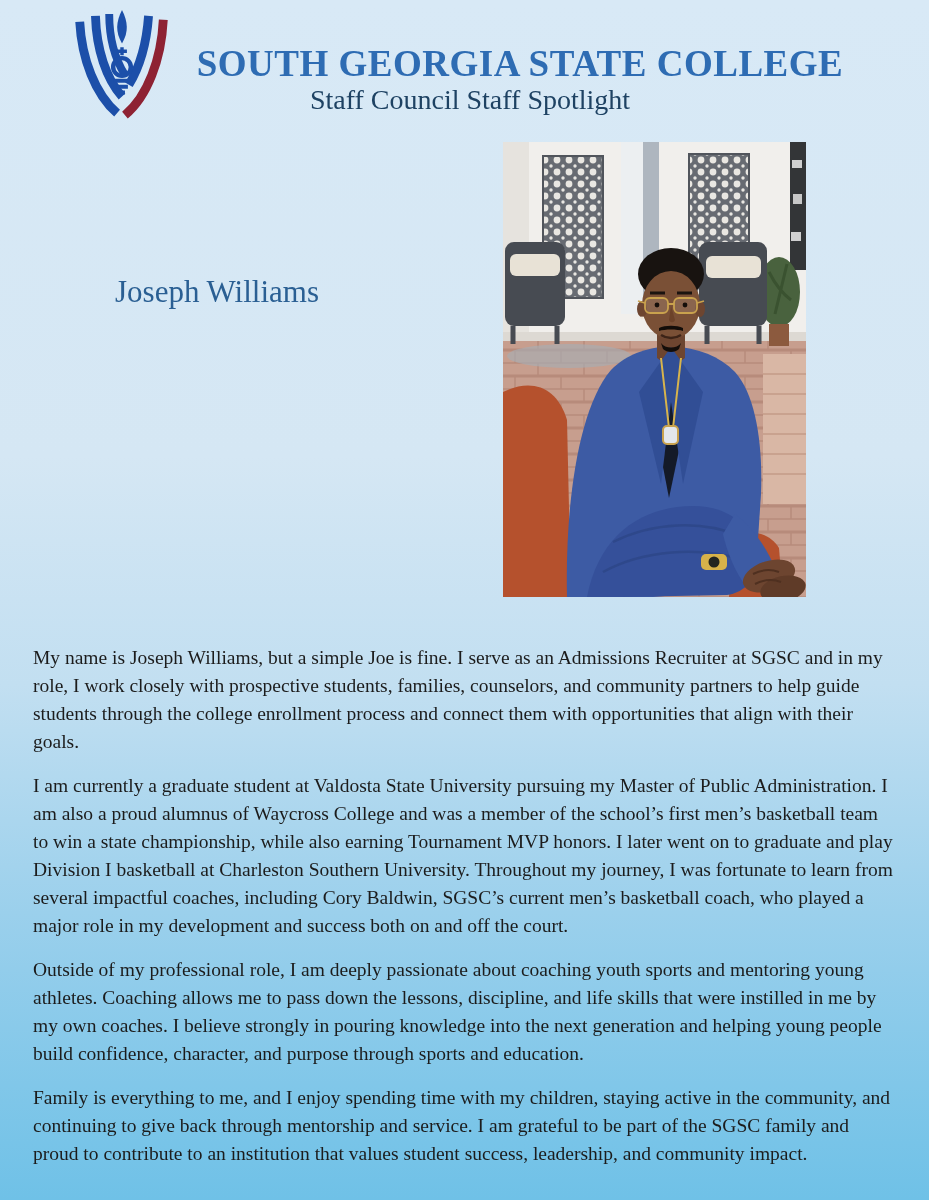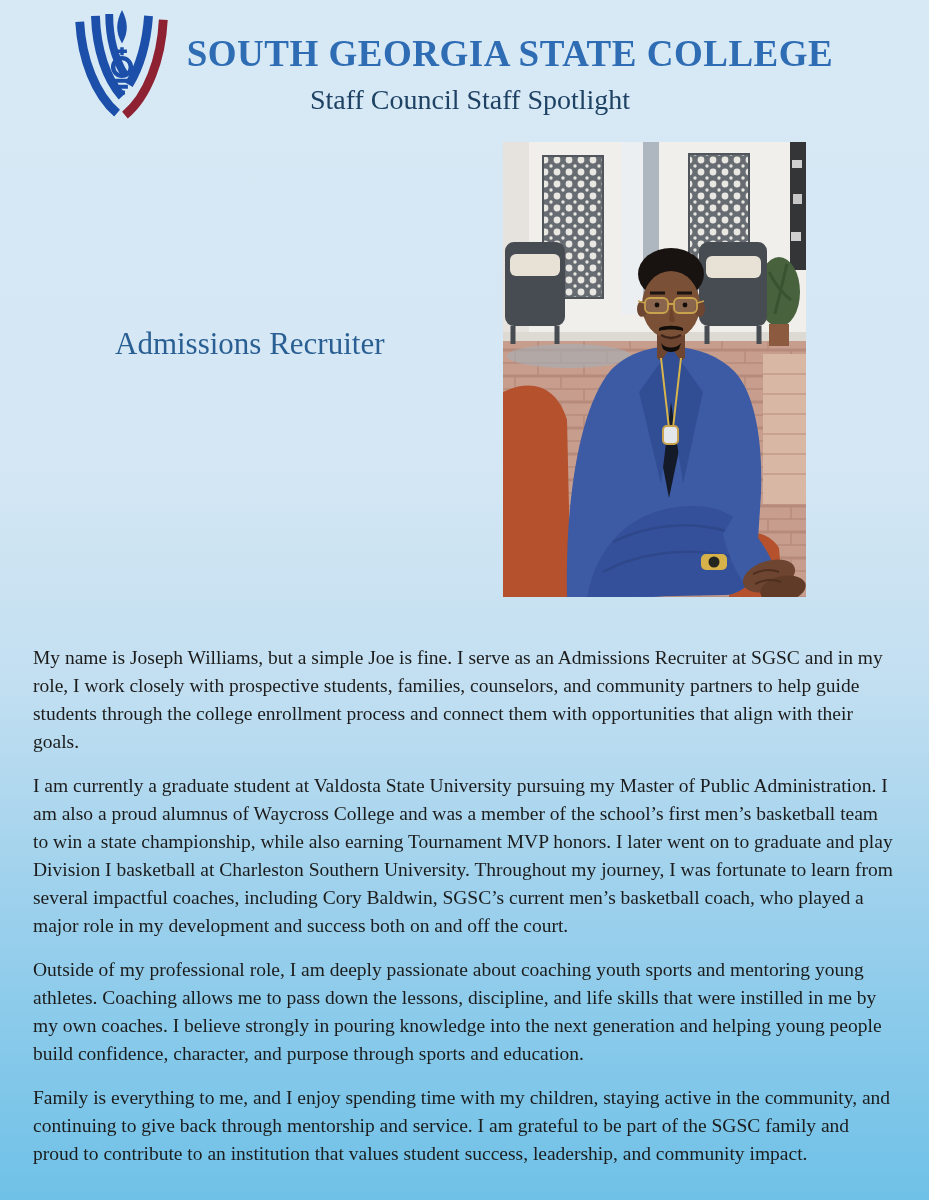--- a/index.html
+++ b/index.html
@@ -8,21 +8,21 @@
     width:929px;height:1200px;
     overflow:hidden;
     background:linear-gradient(180deg,#d8e9f6 0%,#d5e7f4 38%,#c2dff1 57%,#9bd0ec 76%,#6fc1e7 100%);
     font-family:"Liberation Serif", serif;
   }
   
   .logo{position:absolute;left:66px;top:8px;width:112px;height:118px;}
   .college-name{
     position:absolute;left:150px;top:32px;width:720px;
     text-align:center;font-size:37px;font-weight:bold;letter-spacing:.5px;
-    margin:0;
+    margin:10px;
   }
   .page-subtitle{
     position:absolute;left:110px;top:84px;width:720px;
     text-align:center;font-size:28px;font-weight:normal;margin:0;
   }
   
   .person-name{position:absolute;left:115px;top:274px;font-size:31px;}
   .person-title{position:absolute;left:115px;top:326px;font-size:31px;}
   .photo{position:absolute;left:503px;top:142px;width:303px;height:455px;margin:0;}
   .photo svg{display:block;}
@@ -54,22 +54,22 @@
       <path d="M55,40 v8 M50,44 h10" stroke="#1c4fa9" stroke-width="3.5" fill="none"></path>
       <circle cx="55" cy="60" r="9" fill="none" stroke="#1c4fa9" stroke-width="4.5"></circle>
       <path d="M46,74 h18 M49,80 h12 M52,86 h6" stroke="#1c4fa9" stroke-width="4" fill="none"></path>
     </svg>
   </div>
 
   <h1 class="college-name" style="color:#2e6cb3;">SOUTH GEORGIA STATE COLLEGE</h1>
 
   <h2 class="page-subtitle" style="color:#1e4263;text-align:center;">Staff Council Staff Spotlight</h2>
 
+  <div class="person-name" style="color:#2a5f93;">Joseph Williams</div>
 
-  <div class="person-title" style="color:#2a5f93;">Admissions Recruiter</div>
 
   <figure class="photo" role="img" aria-label="Joseph Williams seated in a blue suit with gold watch and pendant necklace on an orange chair, white wall with lattice panels and wicker chairs behind">
     <svg viewBox="0 0 303 455" width="303" height="455">
       <defs>
         <pattern id="lattice" width="12" height="12" patternUnits="userSpaceOnUse">
           <rect width="12" height="12" fill="#676b72"></rect>
           <circle cx="6" cy="6" r="3.4" fill="#e9e7e2"></circle>
           <circle cx="0" cy="0" r="1.7" fill="#e9e7e2"></circle>
             <circle cx="12" cy="0" r="1.7" fill="#e9e7e2"></circle>
           <circle cx="0" cy="12" r="1.7" fill="#e9e7e2"></circle>

